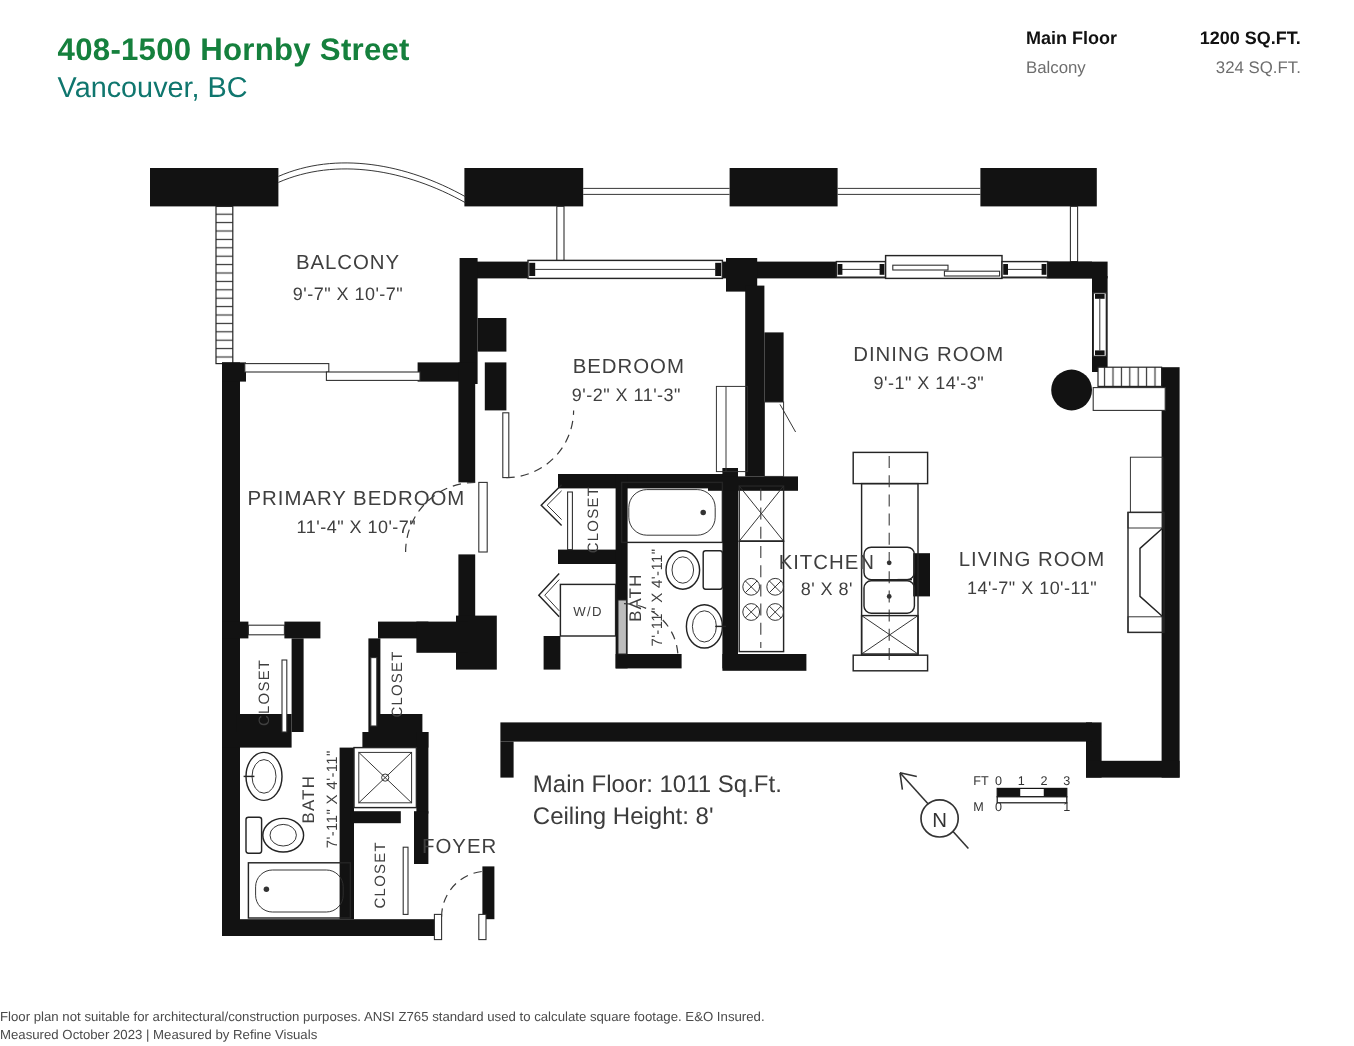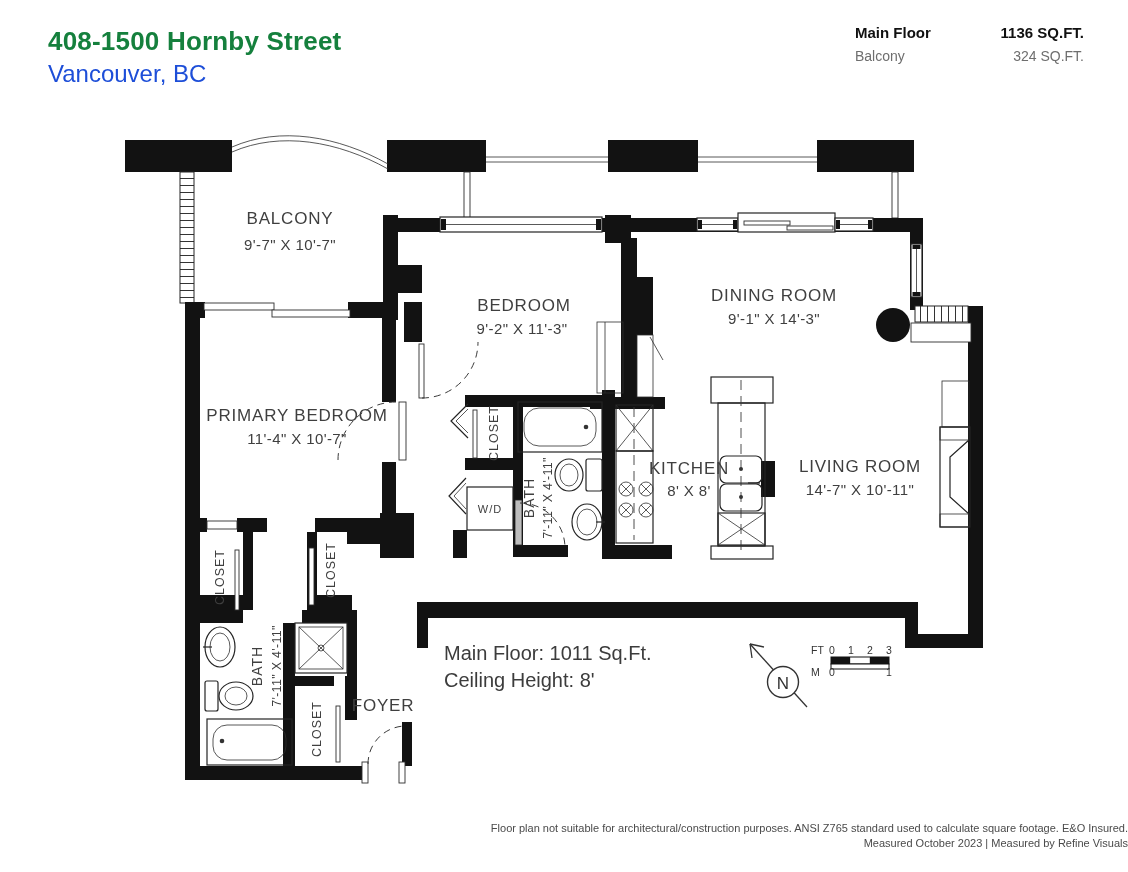--- a/index.html
+++ b/index.html
@@ -1,26 +1,26 @@
 <!DOCTYPE html>
 <html><head>
 <meta charset="utf-8">
 <style>
   html,body{margin:0;padding:0;background:#fff;}
   #page{position:relative;width:1128px;height:872px;background:#ffffff;overflow:hidden;
         font-family:"Liberation Sans",sans-serif;color:#1a1a1a;}
   .hdr-title{position:absolute;left:48px;top:26px;font-size:26px;font-weight:bold;letter-spacing:.2px;color:#15803d;}
-  .hdr-sub{position:absolute;left:48px;top:60px;font-size:24px;font-weight:400;color:#1d4ed8;}
+  .hdr-sub{position:absolute;left:48px;top:60px;font-size:24px;font-weight:400;color:#0f766e;}
   .area-row{position:absolute;font-size:15px;}
   .area-label{position:absolute;left:855px;width:120px;text-align:left;}
   .area-value{position:absolute;left:955px;width:129px;text-align:right;}
   .r1{top:24px;font-weight:bold;color:#111;}
   .r2{top:48px;color:#6e6e6e;font-size:14px;}
   .r2 .area-value{font-size:14px;}
-  .footer-line{position:absolute;left:0;width:1128px;text-align:right;color:#4a4a4a;}
+  .footer-line{position:absolute;left:0;width:1128px;text-align:left;color:#4a4a4a;margin-top:20px;}
   .f1{top:822px;font-size:11px;}
   .f2{top:837px;font-size:11px;}
   svg{position:absolute;left:0;top:0;}
   .w{fill:#121212;stroke:none;}
   .s{fill:none;stroke:#242424;stroke-width:1.2;}
   .sw{fill:#ffffff;stroke:#242424;stroke-width:1.2;}
   .st{fill:none;stroke:#2e2e2e;stroke-width:.8;}
   .swt{fill:#ffffff;stroke:#2e2e2e;stroke-width:.9;}
   .dash{fill:none;stroke:#3a3a3a;stroke-width:1;stroke-dasharray:7 5;}
   .dashc{fill:none;stroke:#3a3a3a;stroke-width:.9;stroke-dasharray:10 6;}
@@ -38,21 +38,21 @@
 </head>
 <body>
 
 <div id="page">
 
   <div class="hdr-title">408-1500 Hornby Street</div>
   <div class="hdr-sub">Vancouver, BC</div>
 
   <div class="area-row r1">
     <span class="area-label">Main Floor</span>
-    <span class="area-value">1136 SQ.FT.</span>
+    <span class="area-value">1200 SQ.FT.</span>
   </div>
   <div class="area-row r2">
     <span class="area-label">Balcony</span>
     <span class="area-value">324 SQ.FT.</span>
   </div>
 
   <svg width="1128" height="872" viewBox="0 0 1128 872">
     <defs>
       <pattern id="hatchH" width="14" height="7" patternUnits="userSpaceOnUse">
         <rect width="14" height="7" fill="#fff"></rect>

